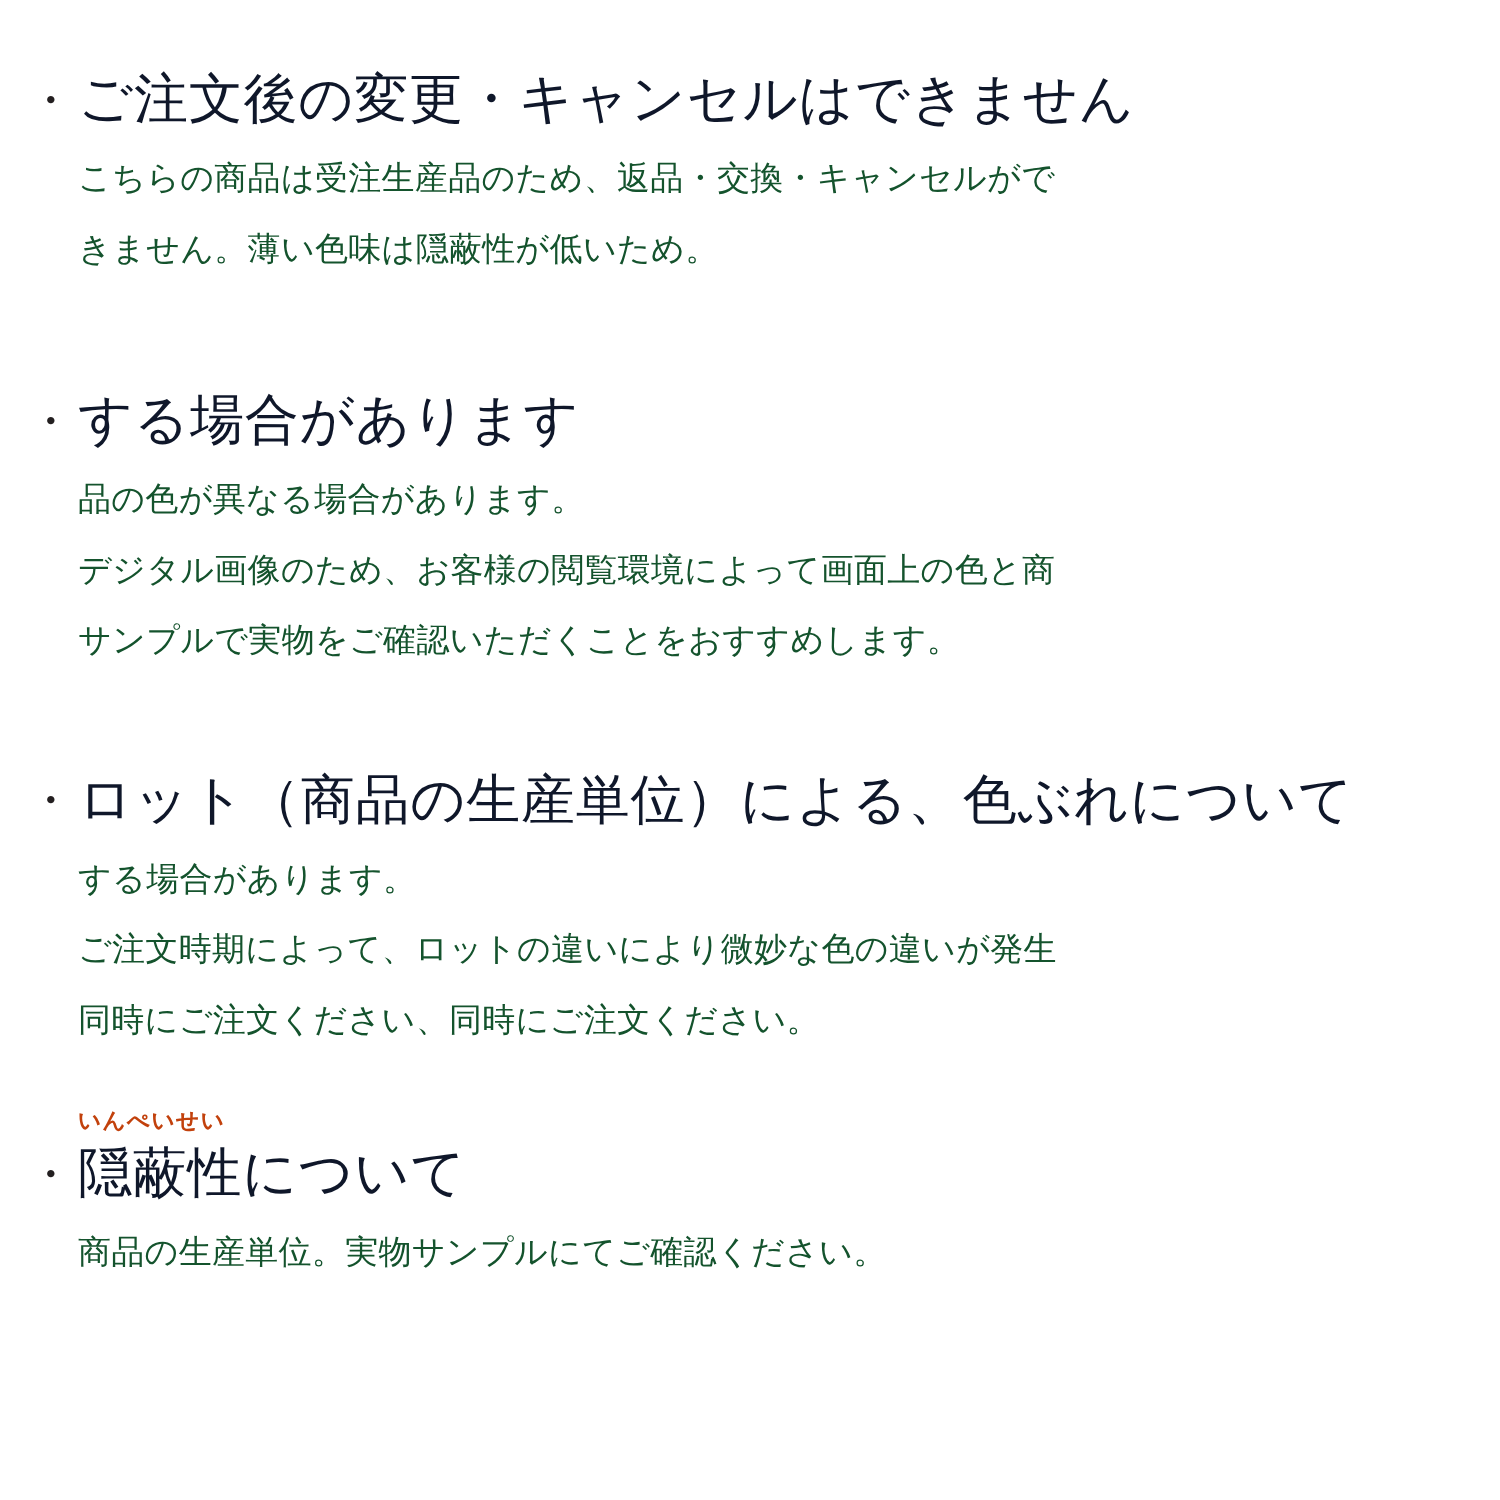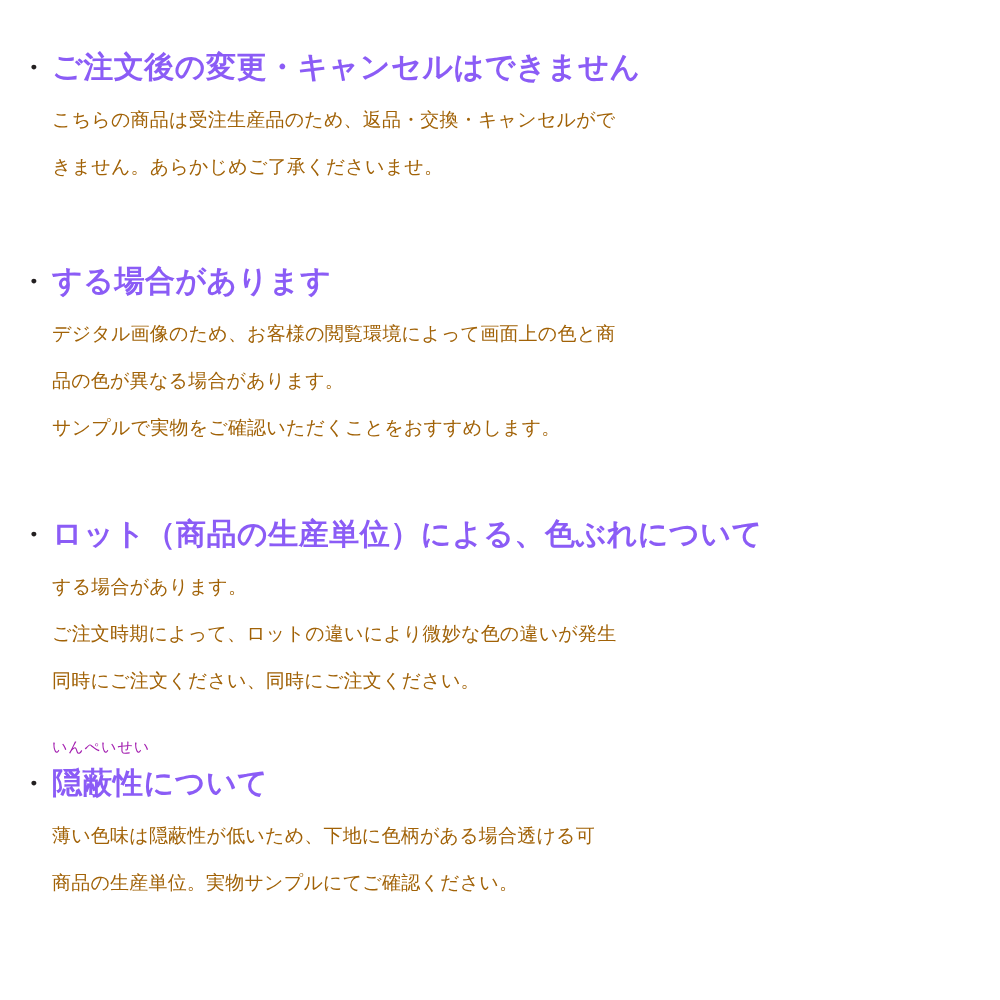--- a/index.html
+++ b/index.html
@@ -31,42 +31,42 @@
   }
   .bullet {
     flex: 0 0 auto;
     width: 34px;
     font-size: 31px;
     line-height: 46px;
     color: #231f20;
     text-align: left;
   }
   .heading {
-    font-size: 30px;
+    font-size: 36px;
     line-height: 46px;
-    font-weight: 700;
+    font-weight: 400;
     letter-spacing: 0.5px;
-    color: #8b5cf6;
+    color: #0f172a;
     white-space: nowrap;
   }
   .ruby {
     position: absolute;
     top: -22px;
     left: 34px;
     font-size: 15px;
     line-height: 18px;
-    font-weight: 400;
+    font-weight: 700;
     letter-spacing: 1px;
-    color: #a21caf;
+    color: #c2410c;
   }
   .body-text {
     margin: 6px 0 0 34px;
-    font-size: 19px;
+    font-size: 22px;
     line-height: 47px;
-    color: #a16207;
+    color: #14532d;
     max-width: 940px;
     letter-spacing: 0.2px;
   }
   .body-text .line {
     display: block;
     white-space: nowrap;
   }
   .spacer-xl {
     height: 58px;
   }
@@ -82,34 +82,34 @@
 
 <div class="page">
 
   <div class="section">
     <div class="heading-row">
       <span class="bullet">・</span>
       <span class="heading">ご注文後の変更・キャンセルはできません</span>
     </div>
     <div class="body-text">
       <span class="line">こちらの商品は受注生産品のため、返品・交換・キャンセルがで</span>
-      <span class="line">きません。あらかじめご了承くださいませ。</span>
+      <span class="line">きません。薄い色味は隠蔽性が低いため。</span>
     </div>
   </div>
 
   <div class="spacer-xl"></div>
 
   <div class="section">
     <div class="heading-row">
       <span class="bullet">・</span>
       <span class="heading">する場合があります</span>
     </div>
     <div class="body-text">
+      <span class="line">品の色が異なる場合があります。</span>
       <span class="line">デジタル画像のため、お客様の閲覧環境によって画面上の色と商</span>
-      <span class="line">品の色が異なる場合があります。</span>
       <span class="line">サンプルで実物をご確認いただくことをおすすめします。</span>
     </div>
   </div>
 
   <div class="spacer-lg"></div>
 
   <div class="section">
     <div class="heading-row">
       <span class="bullet">・</span>
       <span class="heading">ロット（商品の生産単位）による、色ぶれについて</span>
@@ -123,18 +123,17 @@
 
   <div class="spacer-md"></div>
 
   <div class="section">
     <div class="heading-row">
       <span class="ruby">いんぺいせい</span>
       <span class="bullet">・</span>
       <span class="heading">隠蔽性について</span>
     </div>
     <div class="body-text">
-      <span class="line">薄い色味は隠蔽性が低いため、下地に色柄がある場合透ける可</span>
       <span class="line">商品の生産単位。実物サンプルにてご確認ください。</span>
     </div>
   </div>
 
 </div>
 
 </body></html>

